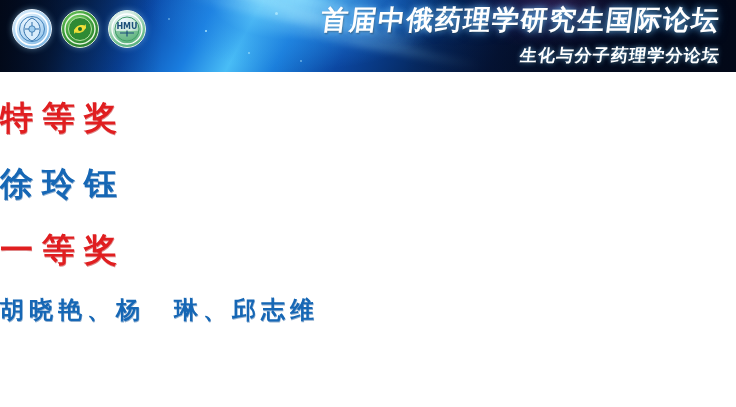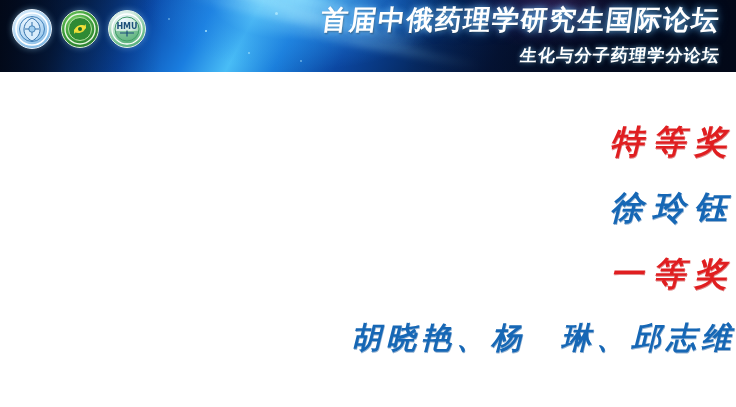--- a/index.html
+++ b/index.html
@@ -133,43 +133,41 @@
   .content {
     position: absolute;
     left: 0; top: 72px;
     width: 736px;
     height: 335px;
     background: #ffffff;
   }
   .line {
     position: absolute;
     width: 100%;
-    text-align: right;
+    text-align: left;
     white-space: pre;
     font-family: "DejaVu Serif", "Liberation Serif", serif;
     font-weight: bold;
-    font-style: italic;
-    margin-top: 24px;
   }
   .award {
     color: #e01e20;
     font-size: 33px;
     letter-spacing: 9px;
     text-shadow: 0.5px 0.5px 0 rgba(190,20,22,0.5);
   }
   .names {
     color: #1667b5;
     font-size: 33px;
     letter-spacing: 9px;
     text-shadow: 0.5px 0.5px 0 rgba(14,80,150,0.45);
   }
   .row-award-1  { top: 24px; }
   .row-names-1  { top: 90px; }
   .row-award-2  { top: 156px; }
-  .row-names-2  { top: 222px; font-size: 30px; letter-spacing: 5px; }
+  .row-names-2  { top: 222px; font-size: 24px; letter-spacing: 5px; }
 </style>
 </head>
 <body>
 
 <div id="slide">
 
   <div class="banner">
     <div class="ray ray-a"></div>
     <div class="ray ray-b"></div>
     <div class="ray ray-c"></div>

